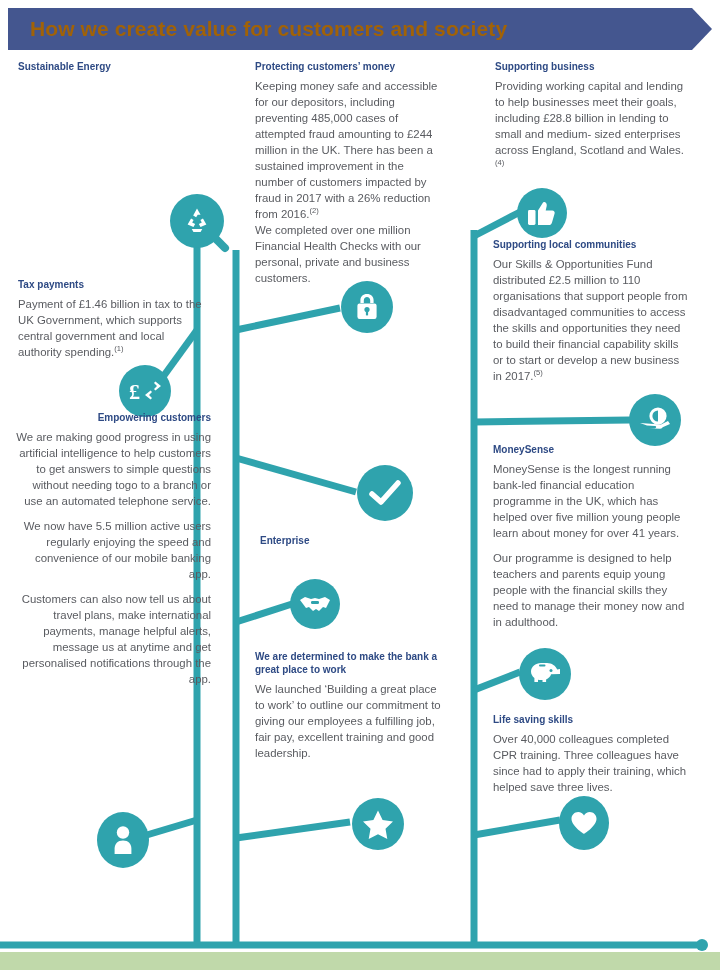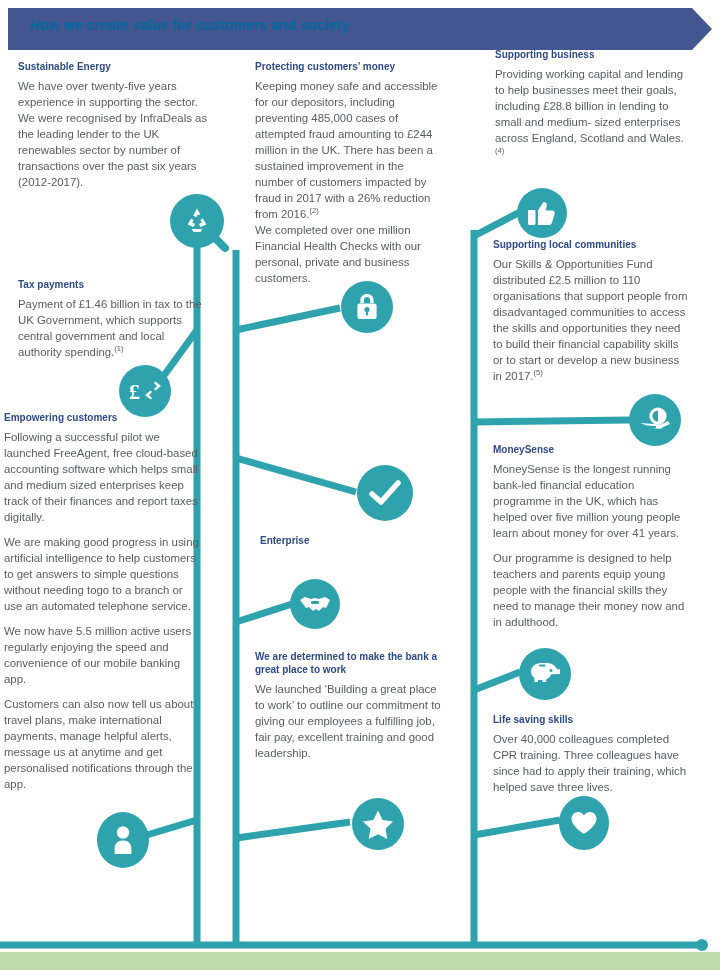--- a/index.html
+++ b/index.html
@@ -9,21 +9,21 @@
     font-family:"Liberation Sans","DejaVu Sans",sans-serif;
     position:relative;overflow:hidden;
   }
   #stage{position:relative;width:720px;height:970px;}
 
   
   .header-wrap{position:absolute;left:8px;top:8px;width:704px;height:42px;}
   .header-svg{position:absolute;left:0;top:0;}
   .header-title{
     position:absolute;left:22px;top:9px;
-    color:#0369a1;font-size:14px;font-weight:bold;letter-spacing:.1px;
+    color:#a16207;font-size:21px;font-weight:bold;letter-spacing:.1px;
     white-space:nowrap;
   }
 
   
   #wires{position:absolute;left:0;top:0;width:720px;height:970px;}
 
   
   .badge{
     position:absolute;border-radius:50%;
     background:#2fa3ad;
@@ -175,31 +175,29 @@
   </div>
 
   <div class="badge" style="left:559px;top:796px;width:50px;height:54px;">
     <svg width="28" height="26" viewBox="0 0 28 26" fill="#ffffff">
       <path d="M14 24S1.5 16.2 1.5 8.8C1.5 4.8 4.6 2 8.2 2c2.5 0 4.6 1.4 5.8 3.4C15.2 3.4 17.3 2 19.8 2c3.6 0 6.7 2.8 6.7 6.8C26.5 16.2 14 24 14 24z"></path>
     </svg>
   </div>
 
   <div class="blk" style="left:18px;top:60px;width:190px;">
     <h3>Sustainable Energy</h3>
-    <p>We have over twenty-five years experience in supporting the sector. We were recognised by InfraDeals as the leading lender to the UK renewables sector by number of transactions over the past six years (2012-2017).</p>
   </div>
 
   <div class="blk" style="left:18px;top:278px;width:192px;">
     <h3>Tax payments</h3>
     <p class="tight"><span>Payment of £1.46 billion in tax to the UK Government, which supports central government and local authority spending.</span><sup>(1)</sup></p>
   </div>
 
-  <div class="blk" style="left:4px;top:411px;width:196px;">
+  <div class="blk" style="left:15px;top:411px;width:196px;text-align:right;">
     <h3>Empowering customers</h3>
-    <p>Following a successful pilot we launched FreeAgent, free cloud-based accounting software which helps small and medium sized enterprises keep track of their finances and report taxes digitally.</p>
     <p>We are making good progress in using artificial intelligence to help customers to get answers to simple questions without needing togo to a branch or use an automated telephone service.</p>
     <p>We now have 5.5 million active users regularly enjoying the speed and convenience of our mobile banking app.</p>
     <p>Customers can also now tell us about travel plans, make international payments, manage helpful alerts, message us at anytime and get personalised notifications through the app.</p>
   </div>
 
   <div class="blk" style="left:255px;top:60px;width:188px;">
     <h3>Protecting customers’ money</h3>
     <p class="tight"><span>Keeping money safe and accessible for our depositors, including preventing 485,000 cases of attempted fraud amounting to £244 million in the UK. There has been a sustained improvement in the number of customers impacted by fraud in 2017 with a 26% reduction from 2016.</span><sup>(2)</sup></p>
     <p>We completed over one million Financial Health Checks with our personal, private and business customers.</p>
   </div>
@@ -207,21 +205,21 @@
 
   <div class="blk" style="left:260px;top:503px;width:180px;margin-top:31px;">
     <h3>Enterprise</h3>
   </div>
 
   <div class="blk" style="left:255px;top:650px;width:190px;">
     <h3>We are determined to make the bank a great place to work</h3>
     <p>We launched ‘Building a great place to work’ to outline our commitment to giving our employees a fulfilling job, fair pay, excellent training and good leadership.</p>
   </div>
 
-  <div class="blk" style="left:495px;top:48px;width:196px;">
+  <div class="blk" style="left:495px;top:60px;width:196px;">
     <h3>Supporting business</h3>
     <p class="tight"><span>Providing working capital and lending to help businesses meet their goals, including £28.8 billion in lending to small and medium- sized enterprises across England, Scotland and Wales.</span><sup>(4)</sup></p>
   </div>
 
   <div class="blk" style="left:493px;top:238px;width:198px;">
     <h3>Supporting local communities</h3>
     <p class="tight"><span>Our Skills &amp; Opportunities Fund distributed £2.5 million to 110 organisations that support people from disadvantaged communities to access the skills and opportunities they need to build their financial capability skills or to start or develop a new business in 2017.</span><sup>(5)</sup></p>
   </div>
 
   <div class="blk" style="left:493px;top:443px;width:196px;">

